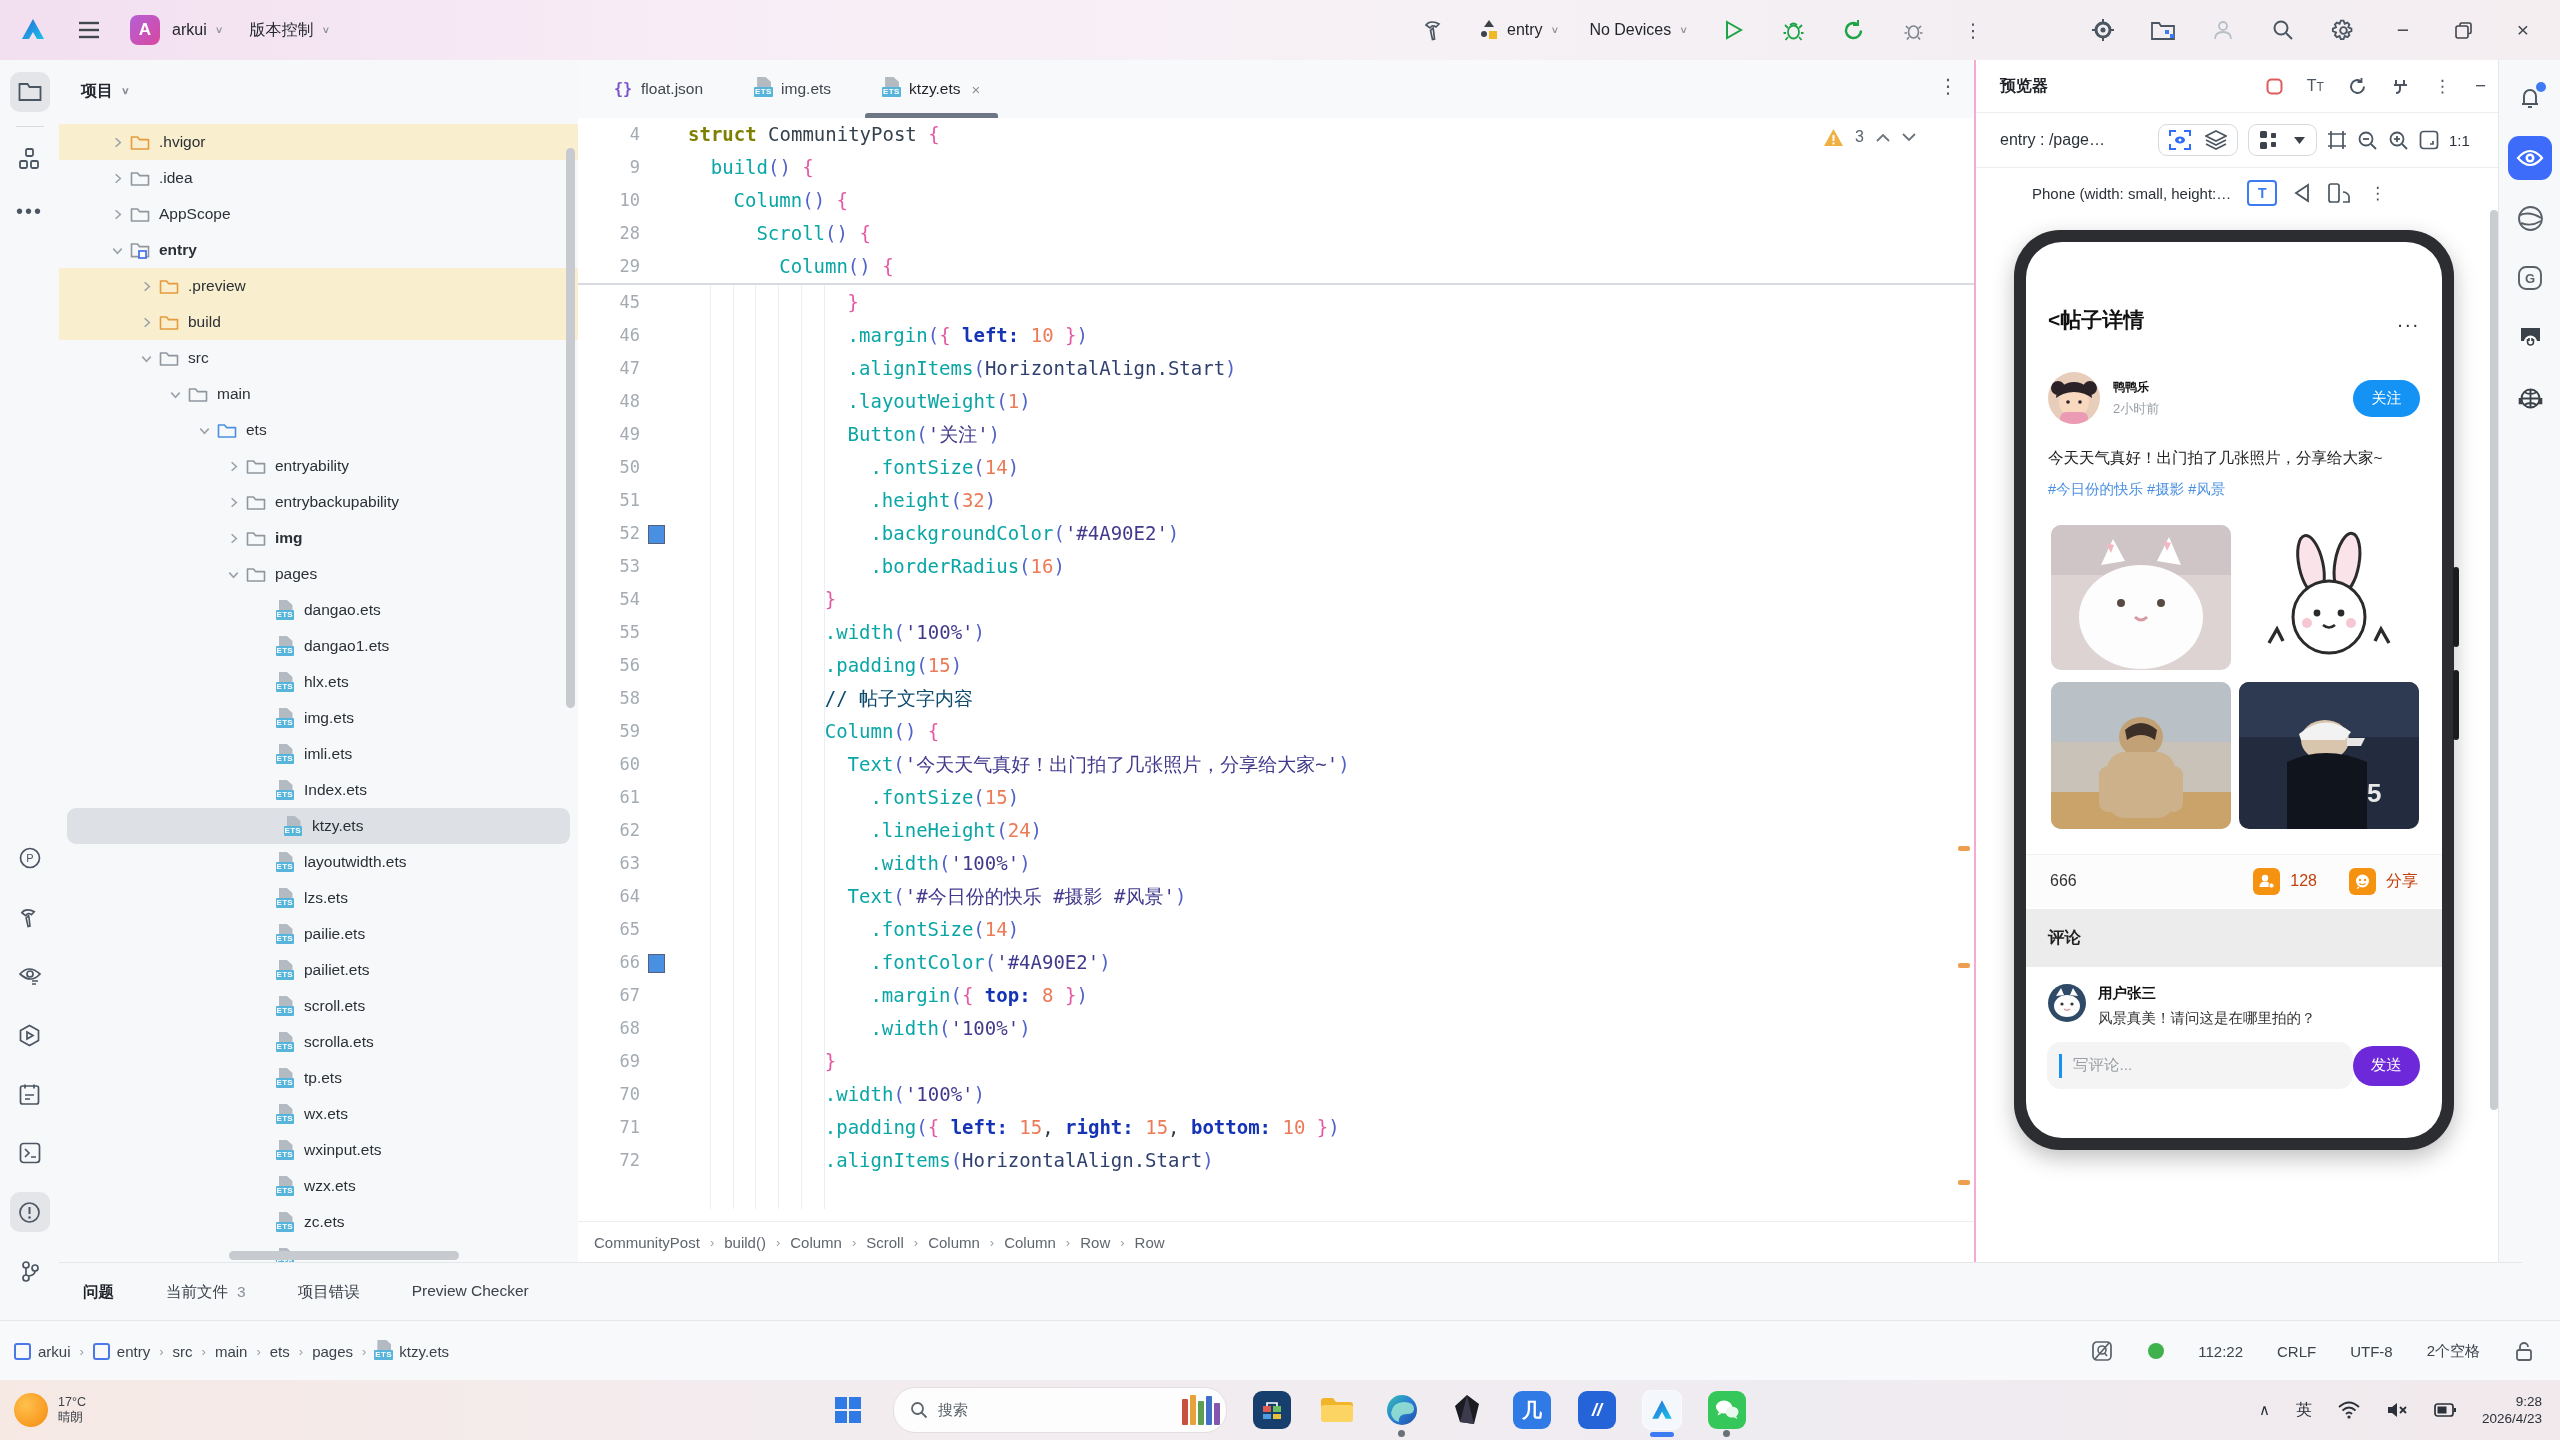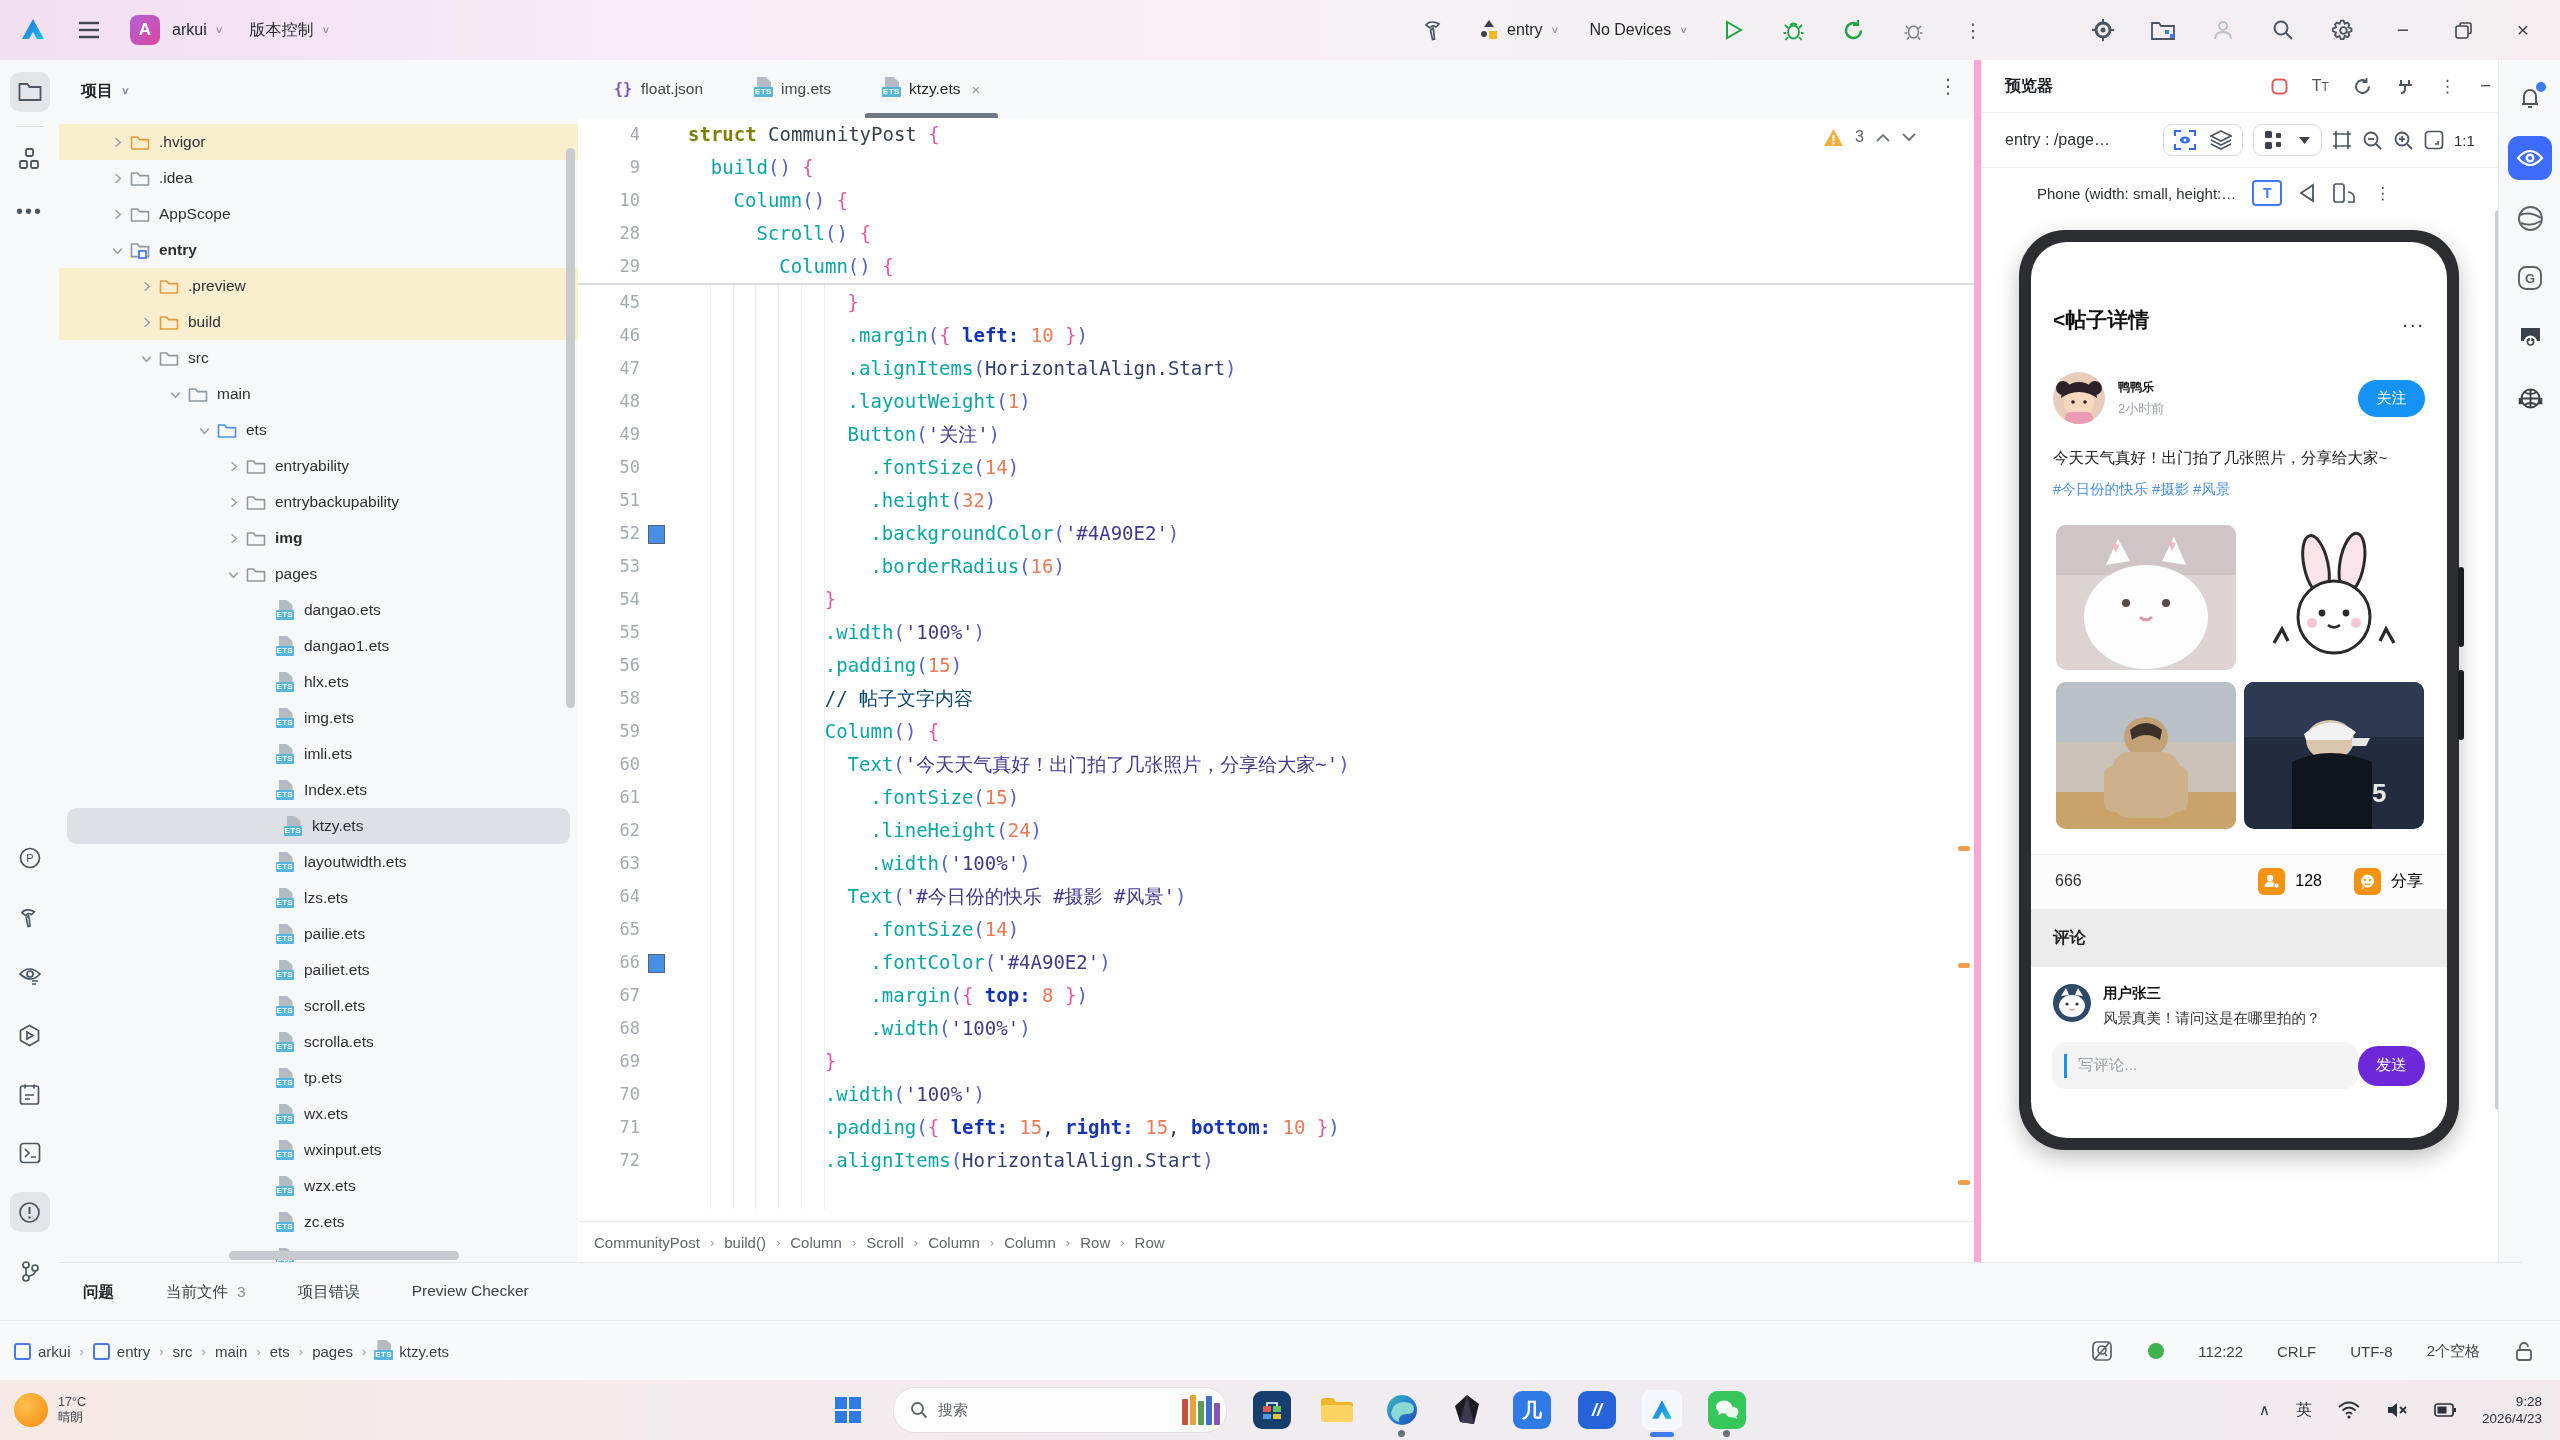--- a/index.html
+++ b/index.html
@@ -86,21 +86,21 @@
   
   .statusbar{position:absolute;left:0;top:1320px;width:2560px;height:60px;background:#f8f9fb;border-top:1px solid #e5e7ea;
     display:flex;align-items:center;font-size:15px;color:#3c434b;}
   .sb-path{display:flex;align-items:center;gap:9px;padding-left:14px;}
   .sb-item{display:flex;align-items:center;gap:7px;}
   .sb-sep{color:#9aa1a8;font-size:13px;}
   .mod-sq{width:13px;height:13px;border:2px solid #4a78e8;border-radius:3px;}
   .sb-right{margin-left:auto;display:flex;align-items:center;gap:34px;padding-right:26px;}
   .greendot{width:16px;height:16px;border-radius:50%;background:#3fb14d;}
   
-  .previewpanel{position:absolute;left:1974px;top:60px;width:524px;height:1202px;background:#fff;border-left:7px solid #f9a8d4;overflow:hidden;}
+  .previewpanel{position:absolute;left:1974px;top:60px;width:524px;height:1202px;background:#fff;border-left:2px solid #f9a8d4;overflow:hidden;}
   .pv-row1{height:52px;display:flex;align-items:center;border-bottom:1px solid #eceef0;padding:0 14px 0 24px;}
   .pv-title{font-size:16px;font-weight:bold;color:#1f2328;}
   .pv-r1icons{margin-left:auto;display:flex;align-items:center;gap:24px;}
   .pv-row2{height:54px;display:flex;align-items:center;border-bottom:1px solid #eceef0;padding:0 6px 0 24px;gap:10px;}
   .pv-target{font-size:16px;color:#2b3138;width:148px;white-space:nowrap;overflow:hidden;text-overflow:ellipsis;flex:none;}
   .pv-group{display:flex;align-items:center;gap:14px;border:1px solid #d6dade;border-radius:9px;padding:5px 10px;}
   .pv-row3{height:50px;display:flex;align-items:center;padding-left:56px;gap:16px;}
   .pv-device{font-size:15px;color:#8a9097;max-width:250px;white-space:nowrap;overflow:hidden;text-overflow:ellipsis;}
   .pv-device b{color:#2b3138;font-weight:normal;}
   .t-icon{width:26px;height:22px;border:2px solid #3d7bf4;border-radius:4px;color:#3d7bf4;font-size:14px;font-weight:bold;
@@ -125,21 +125,21 @@
   .p-follow{margin-left:auto;width:67px;height:37px;border-radius:19px;background:#1493f5;color:#fff;font-size:15px;
     display:flex;align-items:center;justify-content:center;}
   .p-text{position:absolute;left:22px;right:22px;top:206px;font-size:15.5px;color:#222;}
   .p-tags{position:absolute;left:22px;right:22px;top:238px;font-size:14.5px;color:#4A90E2;}
   .p-grid{position:absolute;left:25px;top:283px;width:368px;display:grid;grid-template-columns:180px 180px;gap:12px 8px;}
   .p-grid .tile{border-radius:10px;overflow:hidden;}
   .tile svg{width:100%;height:100%;}
   .p-stats{position:absolute;left:0;right:0;top:612px;height:52px;border-top:1px solid #f0f0f0;
     display:flex;align-items:center;padding:0 24px;background:#fcfcfc;}
   .p-likes{font-size:16px;color:#333;}
-  .p-statgrp{margin-left:auto;display:flex;align-items:center;gap:10px;font-size:16px;color:#000000;}
+  .p-statgrp{margin-left:auto;display:flex;align-items:center;gap:10px;font-size:16px;color:#c2410c;}
   .stat-ic{width:27px;height:27px;border-radius:6px;background:#f59311;display:flex;align-items:center;justify-content:center;}
   .p-band{position:absolute;left:0;right:0;top:667px;height:58px;background:#ececec;display:flex;align-items:center;padding-left:22px;}
   .p-bandtxt{font-size:16.5px;font-weight:bold;color:#222;}
   .p-comment{position:absolute;left:22px;right:22px;top:742px;display:flex;}
   .p-cava{width:38px;height:38px;border-radius:50%;overflow:hidden;flex:none;}
   .p-cbody{margin-left:12px;}
   .p-cname{font-size:14.5px;font-weight:bold;color:#111;}
   .p-ctext{font-size:14.5px;color:#333;margin-top:6px;}
   .p-inputrow{position:absolute;left:21px;right:22px;top:800px;height:47px;display:flex;align-items:center;}
   .p-input{width:296px;height:47px;border-radius:14px;background:#f4f4f4;display:flex;align-items:center;padding-left:12px;gap:11px;}

